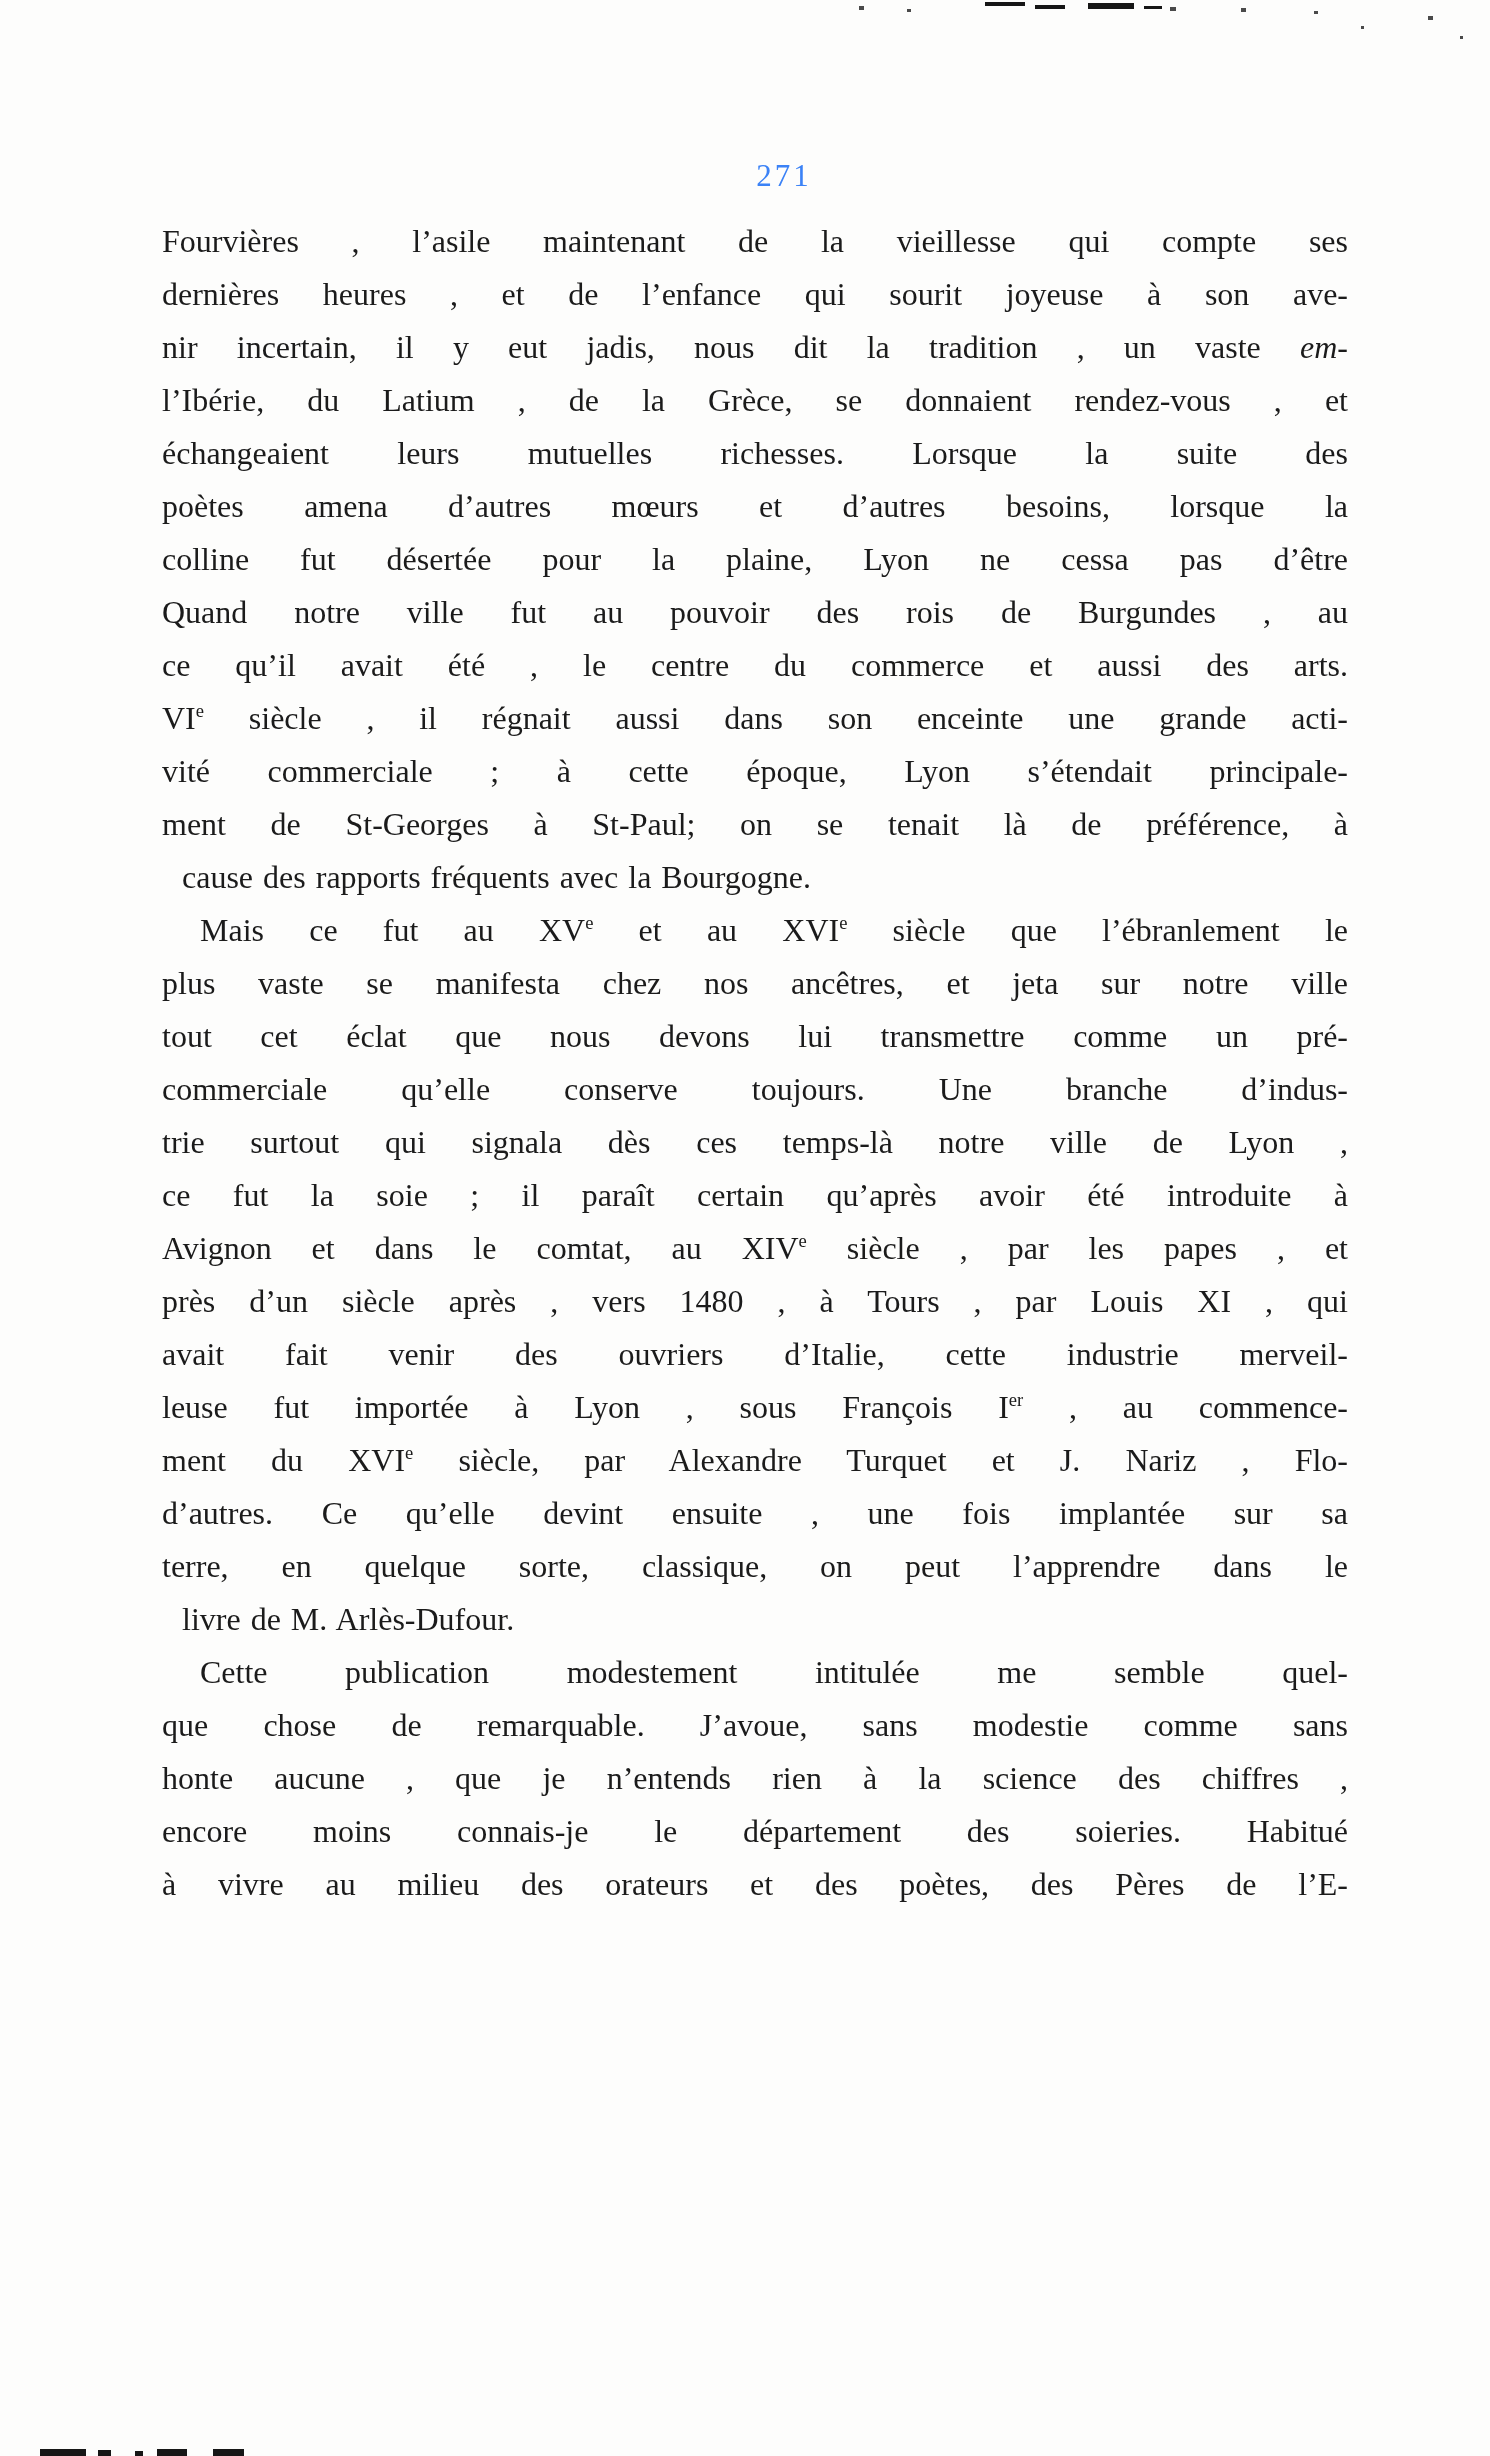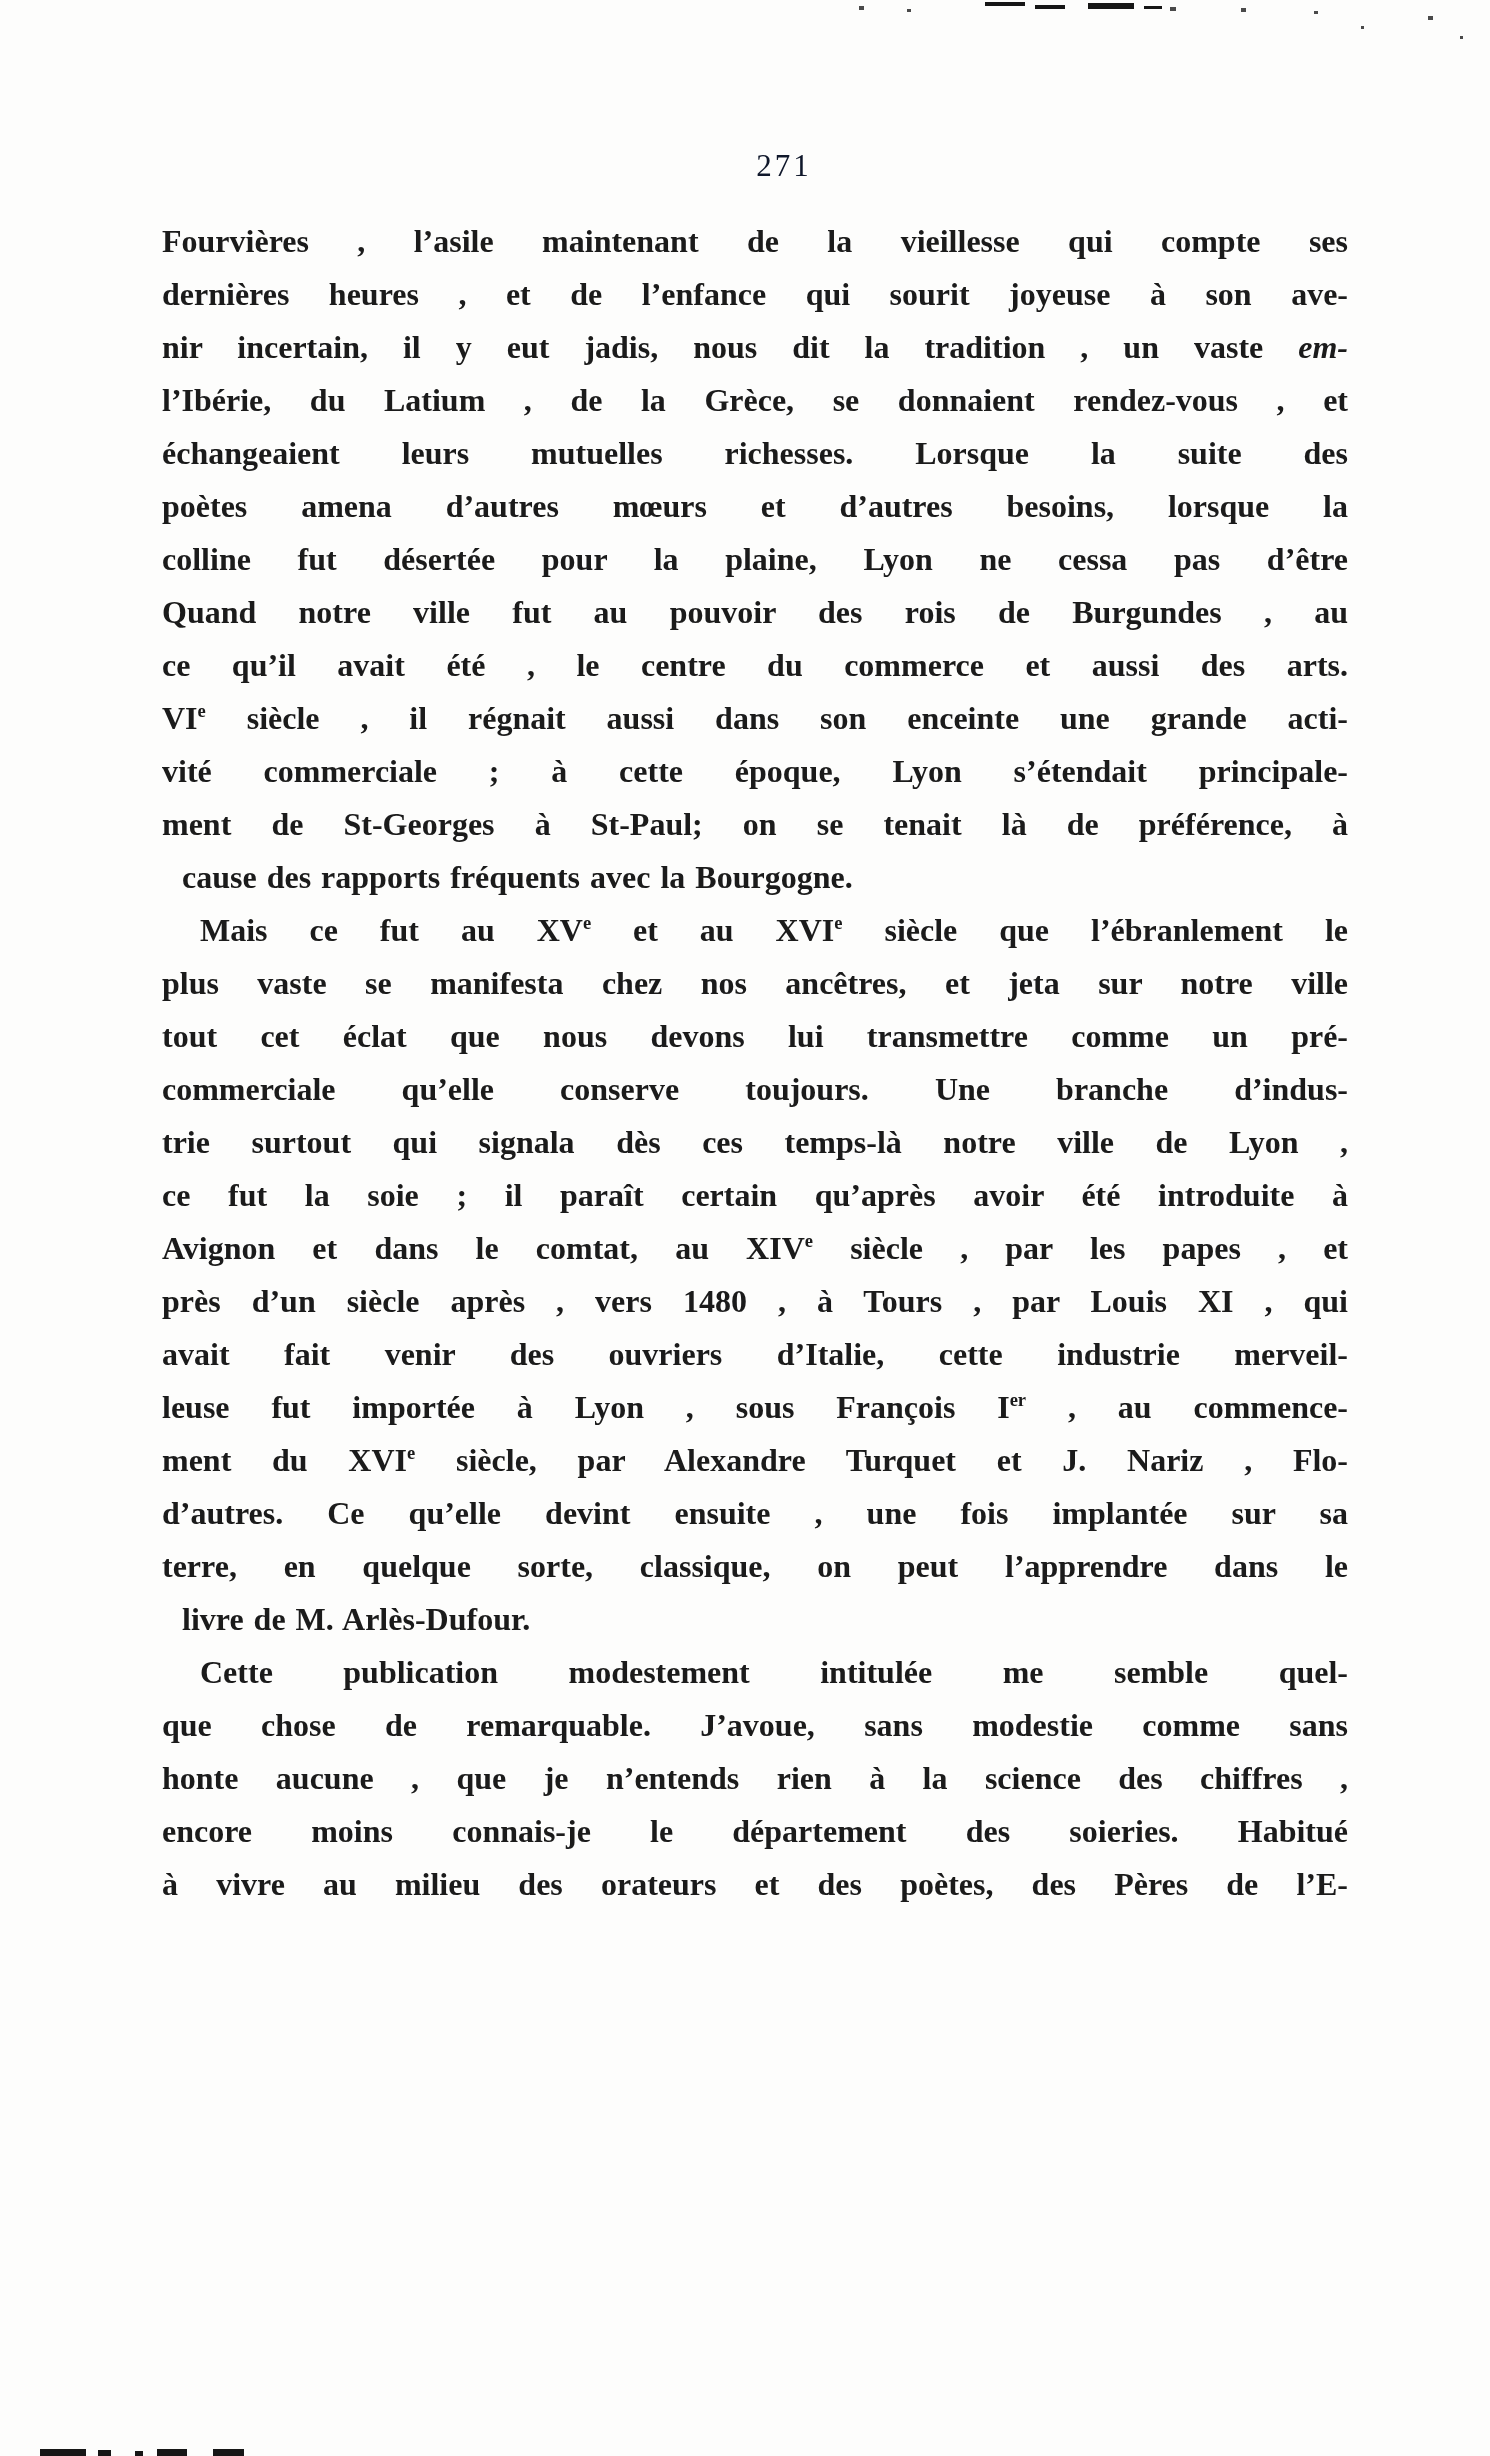--- a/index.html
+++ b/index.html
@@ -14,44 +14,43 @@
     overflow: hidden;
     font-family: "Liberation Serif", "DejaVu Serif", serif;
     color: #1b1b1b;
   }
   .page {
     position: absolute;
     inset: 0;
   }
   .page-number {
     position: absolute;
-    top: 148px;
+    top: 158px;
     left: 784px;
     transform: translateX(-50%);
     font-size: 31px;
     letter-spacing: 3px;
-    color: #0f172a;
+    color: #3b82f6;
   }
   .text-block {
     position: absolute;
     top: 215px;
     left: 162px;
     width: 1186px;
     font-size: 32px;
   }
   .paragraph {
     margin: 0;
   }
   .line {
     height: 53px;
     line-height: 53px;
     text-align: justify;
     text-align-last: justify;
     word-spacing: 2px;
-    font-weight: bold;
   }
   .line.para-end {
     text-align-last: left;
     margin-left: 20px;
   }
   .line.indent {
     text-indent: 38px;
   }
   .line sup {
     font-size: 0.58em;

